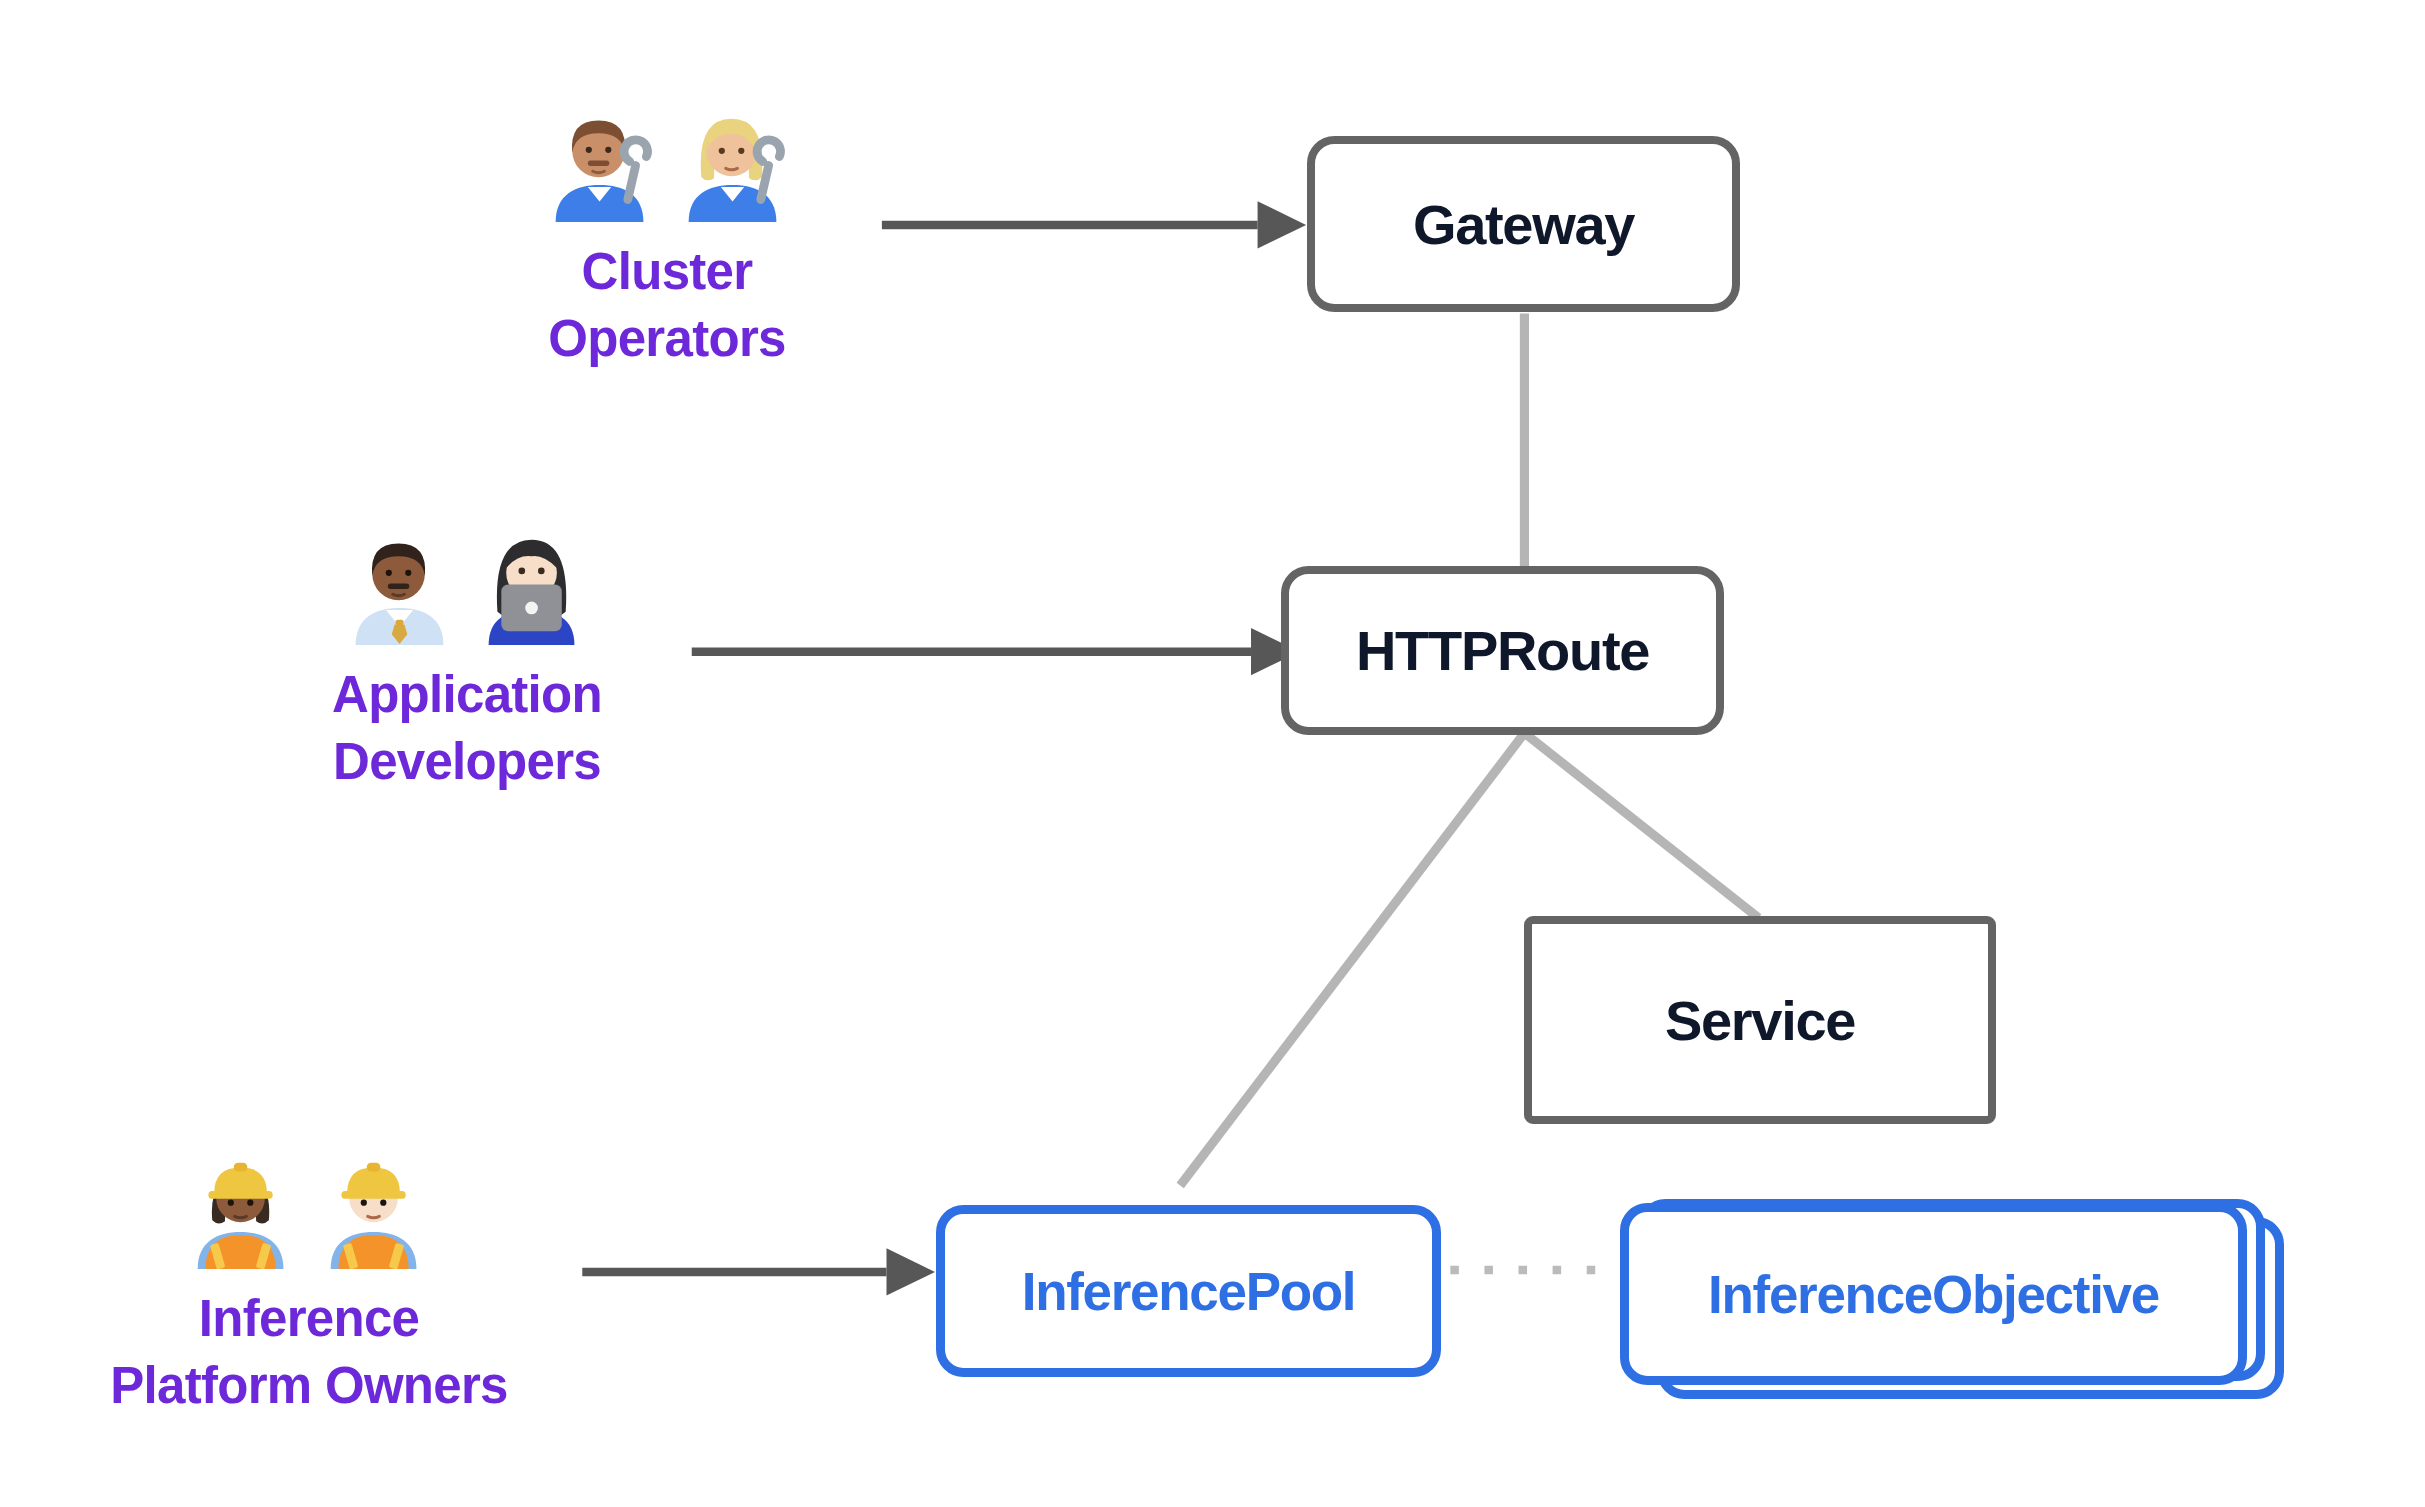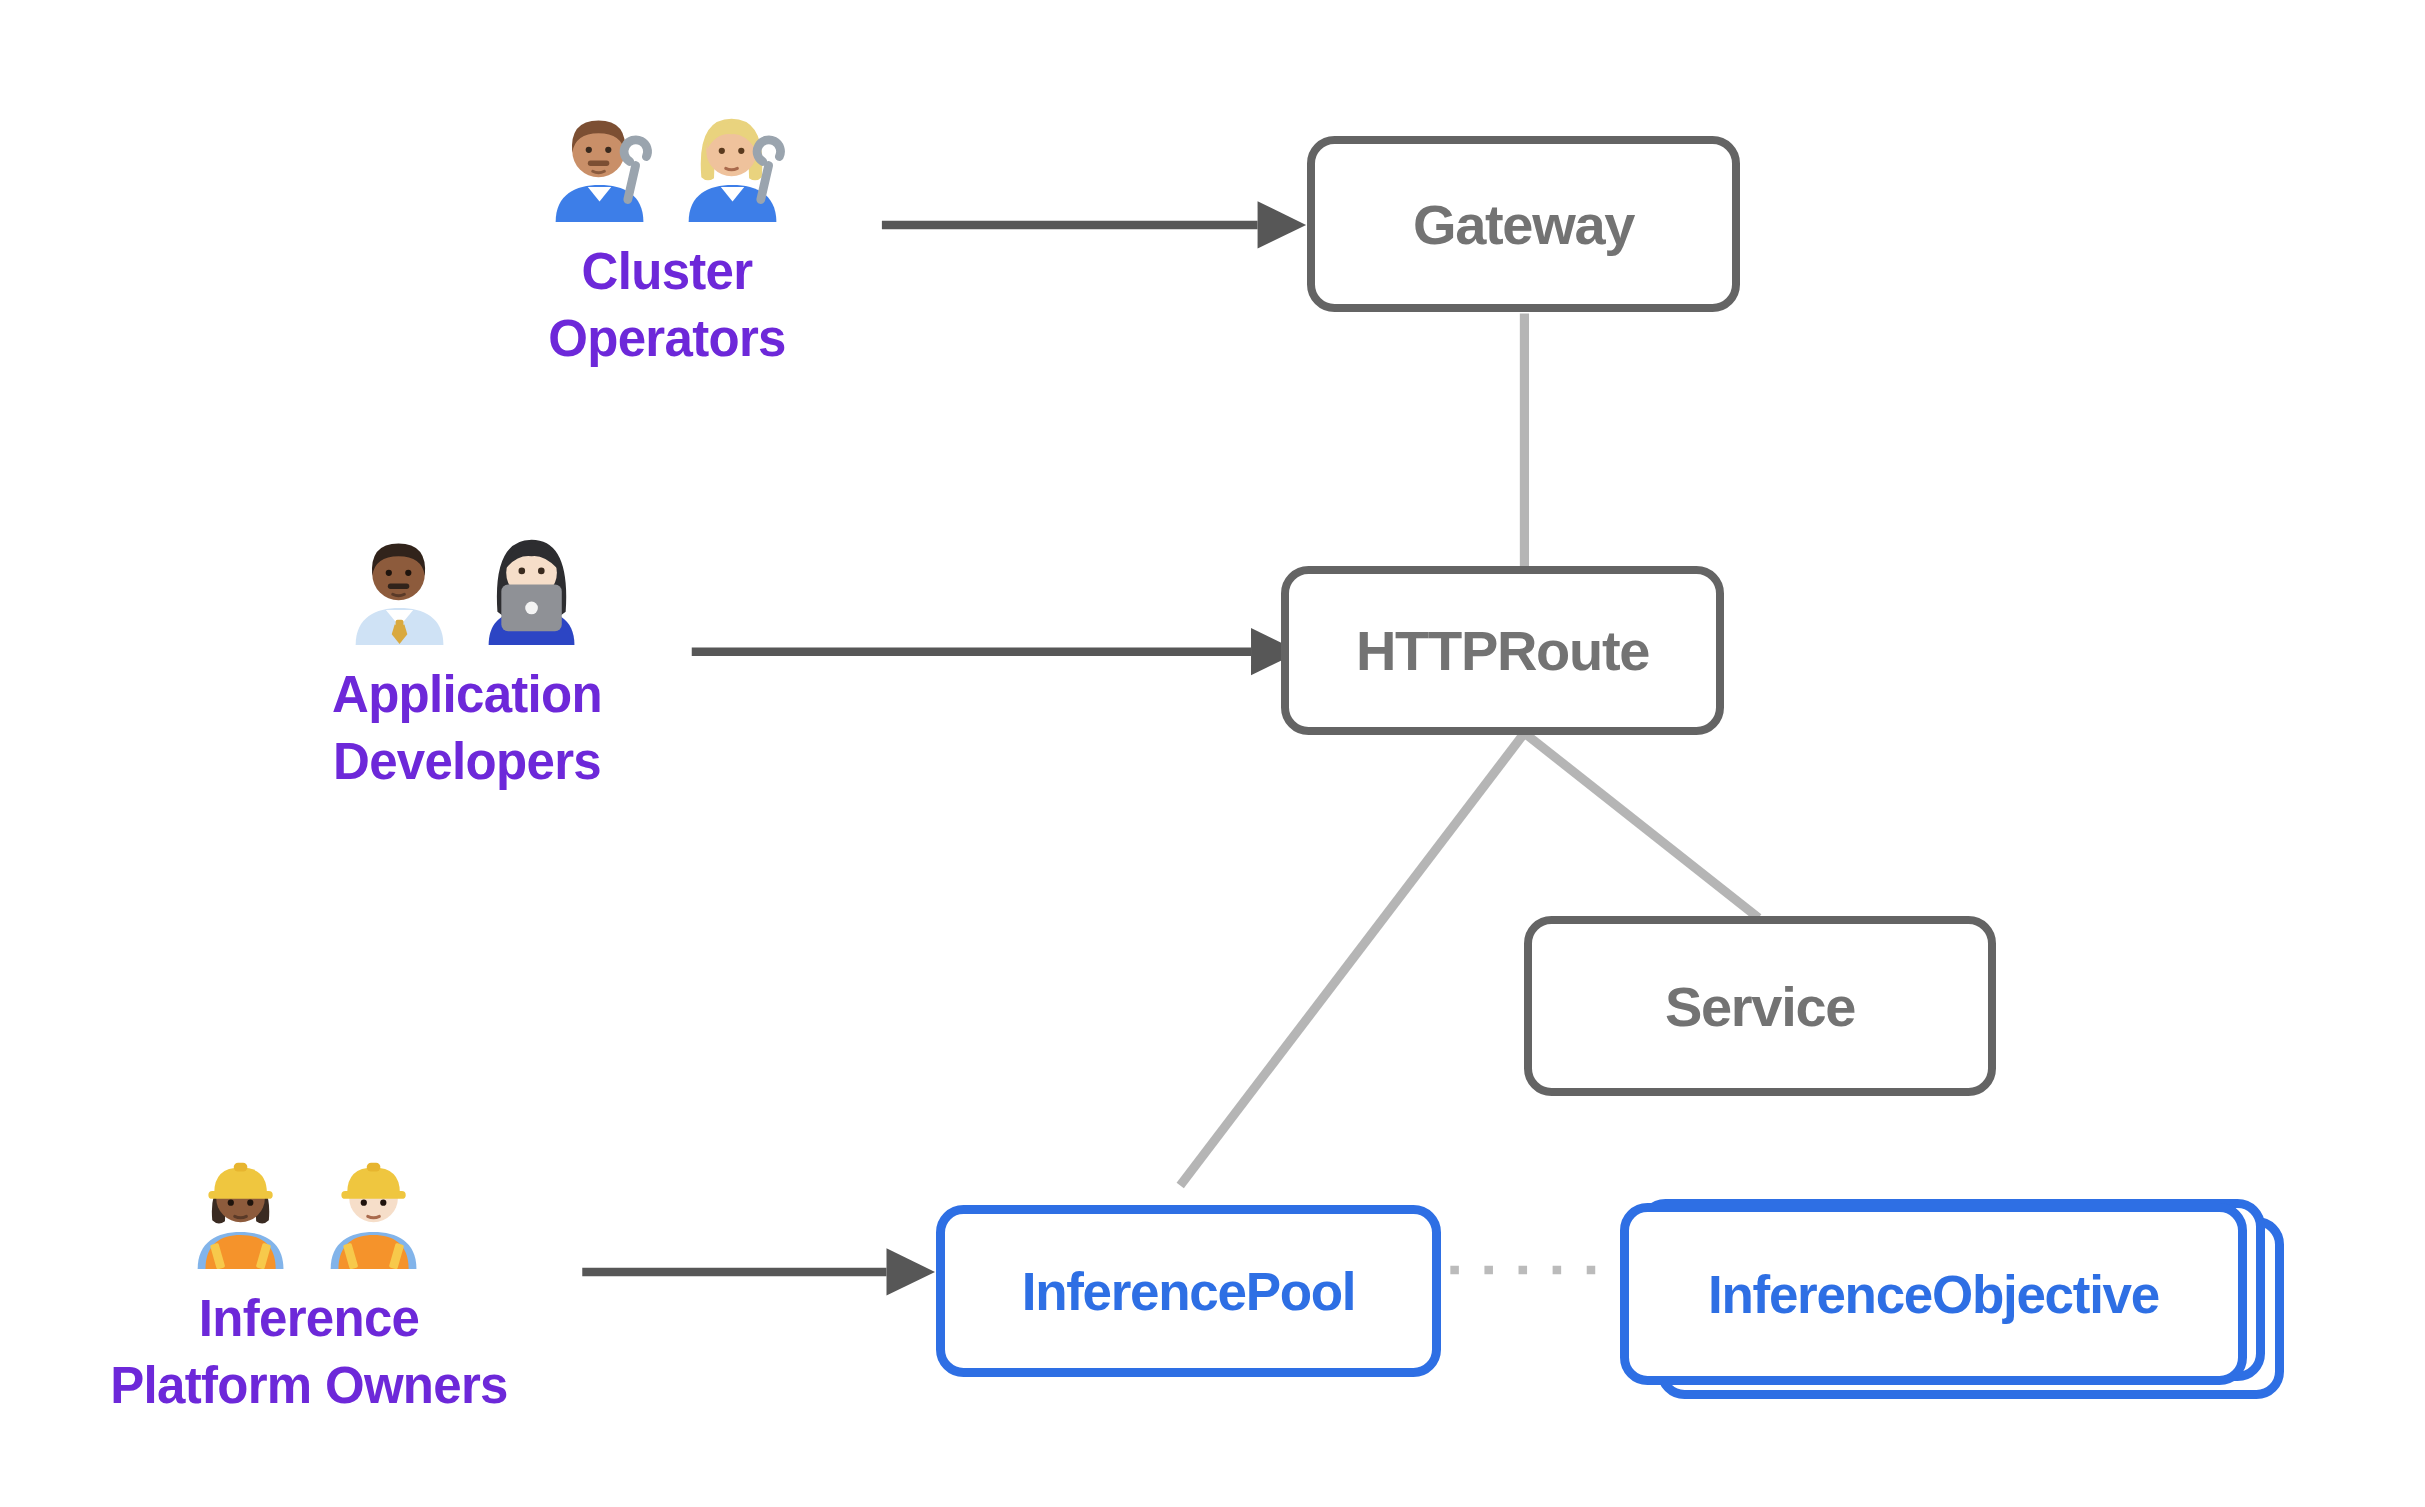--- a/index.html
+++ b/index.html
@@ -27,21 +27,21 @@
     box-sizing: border-box;
     background: #FFFFFF;
     border: 8.5px solid #646464;
     border-radius: 27.5px;
     display: flex;
     align-items: center;
     justify-content: center;
     font-weight: 700;
     font-size: 56px;
     letter-spacing: -1.3px;
-    color: #737373;
+    color: #0f172a;
     z-index: 2;
   }
   .node.blue {
     border-color: #2E6FE4;
     color: #2E6FE4;
     border-width: 9.2px;
     font-size: 53px;
     margin-top: 22px;
   }
   .stack-layer {
@@ -214,21 +214,21 @@
   </div>
 
   <div class="node" style="left:1307px; top:136px; width:433px; height:176px;">
     <span>Gateway</span>
   </div>
 
   <div class="node" style="left:1281px; top:566px; width:443px; height:169px;">
     <span>HTTPRoute</span>
   </div>
 
-  <div class="node" style="left:1524px; top:916px; width:472px; height:180px;">
+  <div class="node" style="left:1524px; top:916px; width:472px; height:208px;border-radius:9px;">
     <span>Service</span>
   </div>
 
   <div class="node blue" style="left:936px; top:1183px; width:505px; height:172px;">
     <span>InferencePool</span>
   </div>
 
   <div class="stack-layer" style="left:1657px; top:1217px; width:627px; height:182px;"></div>
   <div class="stack-layer" style="left:1638px; top:1199px; width:627px; height:182px;"></div>
   <div class="node blue" style="left:1620px; top:1181px; width:627px; height:182px;">

